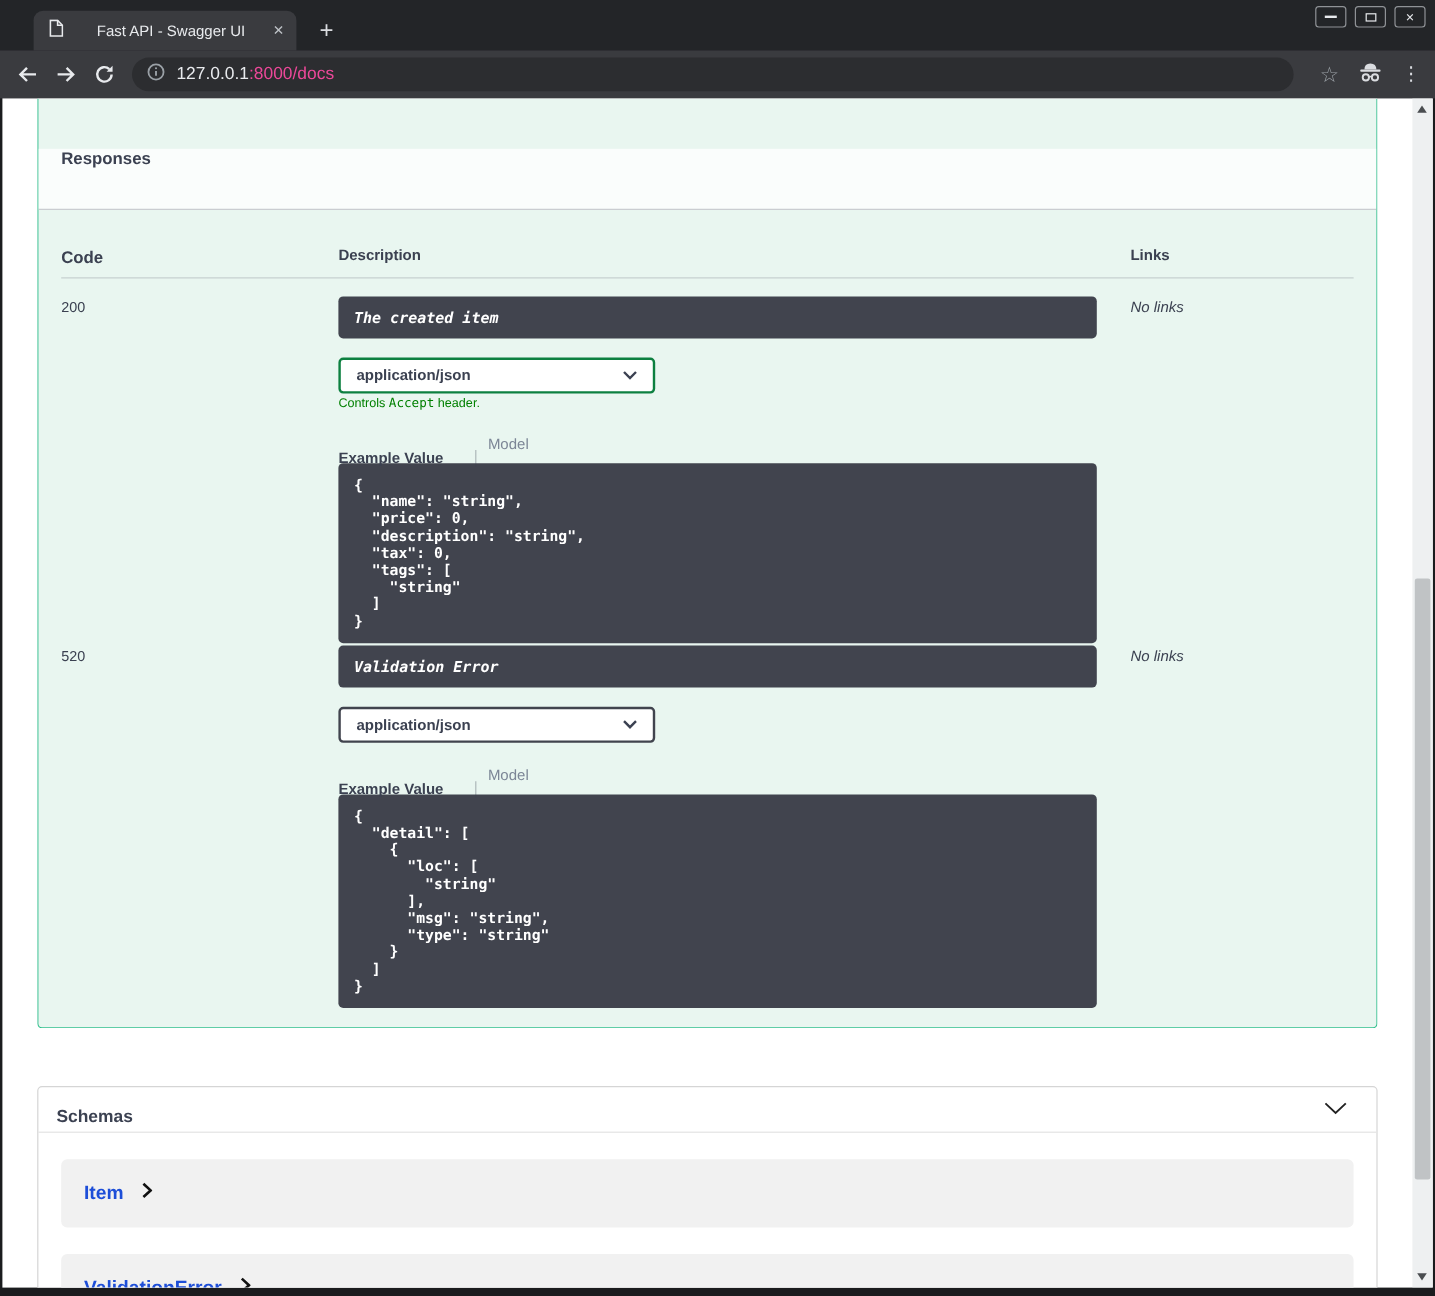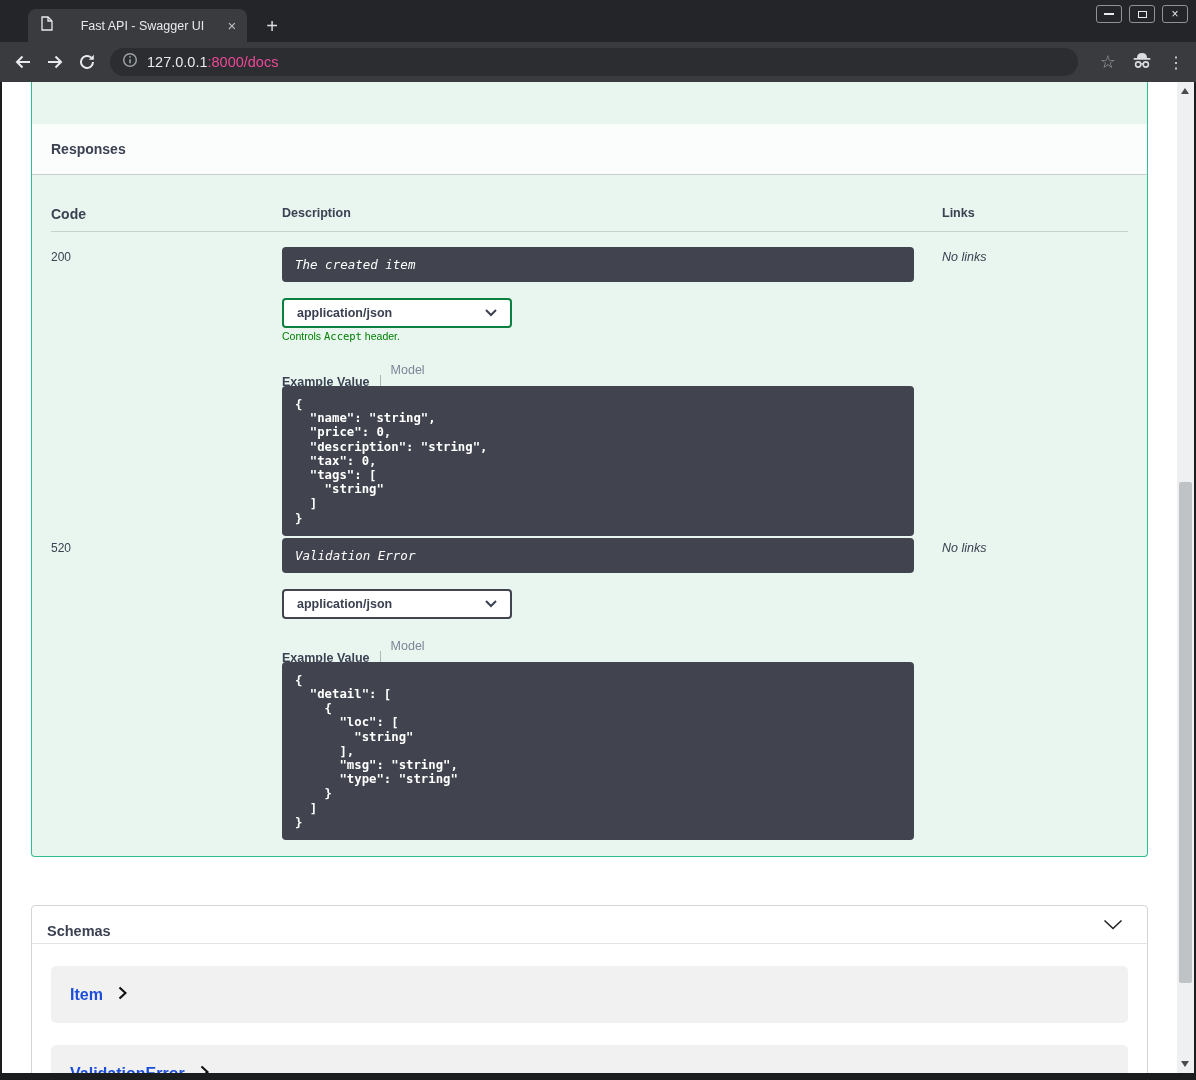--- a/index.html
+++ b/index.html
@@ -36,40 +36,40 @@
   
   .page { position:absolute; top:82px; left:2px; right:2px; bottom:7px; background:#fff; overflow:hidden; }
   .content { position:absolute; top:0; left:0; right:17px; bottom:0; overflow:hidden;
              color:#3b4151; }
 
   
   .opblock { margin-left:29px; width:1117px; height:775px; background:#e9f6f0;
              border:1px solid #2fbf8c; border-top:none; border-radius:0 0 4px 4px; overflow:hidden; }
   .opblock-strip { height:42px; }
   .responses-bar { height:51px; background:rgba(255,255,255,.78); border-bottom:1px solid rgba(59,65,81,.25);
-                   display:flex; align-items:center; padding:0 19px; font-size:14px; font-weight:bold; }
+                   display:flex; padding:0 19px; font-size:14px; font-weight:bold; }
   .rtable { padding:0 19px; }
   .thead, .rrow { display:grid; grid-template-columns:231px 660px 1fr; }
   .thead { padding-top:31px; padding-bottom:9px; border-bottom:1px solid rgba(59,65,81,.2); }
   .th-code { font-size:14px; font-weight:bold; }
   .th-sm { font-size:12.5px; font-weight:bold; }
   .rrow-200 { padding-top:15px; }
   .rrow-422 { padding-top:2px; }
   .code-val { font-size:12px; }
   .no-links { font-size:12.5px; font-style:italic; }
   .desc-box { width:632px; background:#41444e; border-radius:4px; padding:10px 13px; margin-bottom:16px;
-              color:#fff; font-family:"DejaVu Sans Mono", monospace; font-size:12.5px; font-weight:normal; font-style:italic; }
-  .media-select { width:230px; height:30px; background:#fff; border-radius:4px; display:flex; align-items:center;
+              color:#fff; font-family:"DejaVu Sans Mono", monospace; font-size:12.5px; font-weight:bold; font-style:italic; }
+  .media-select { width:264px; height:30px; background:#fff; border-radius:4px; display:flex; align-items:center;
                   justify-content:space-between; padding:0 13px; font-size:12.5px; font-weight:bold; color:#3b4151; }
   .sel-green { border:2px solid #0d8040; }
   .sel-dark  { border:2px solid #41444e; }
   .accept-note { margin-top:2px; font-size:10.5px; color:#008000; height:13px; }
   .accept-note .mono { font-family:"DejaVu Sans Mono", monospace; }
   .ex-tabs { margin-top:19px; height:16px; display:flex; align-items:center; font-size:12.5px; }
-  .tab-example { font-weight:bold; color:#3b4151; padding-right:10px; border-right:1px solid rgba(59,65,81,.35);margin-top:24px; }
+  .tab-example { font-weight:bold; color:#3b4151; padding-right:26px; border-right:1px solid rgba(59,65,81,.35);margin-top:24px; }
   .tab-model { padding-left:10px; color:#7c8696; }
   .code-block { margin-top:8px; width:632px; background:#41444e; border-radius:4px; padding:11px 13px;
                 color:#fff; font-family:"DejaVu Sans Mono", monospace; font-size:12.3px; line-height:14.2px;
                 font-weight:bold; white-space:pre; }
 
   
   .schemas { margin:48px 0 0 29px; width:1117px; background:#fff; border:1px solid #d5d5d5; border-radius:4px; }
   .schemas-header { height:38px; border-bottom:1px solid #e3e3e3; display:flex; align-items:center;
                     justify-content:space-between; padding:0 24px 0 15px; }
   .schemas-title { font-size:14.5px; font-weight:bold; color:#3b4151;margin-top:13px; }

